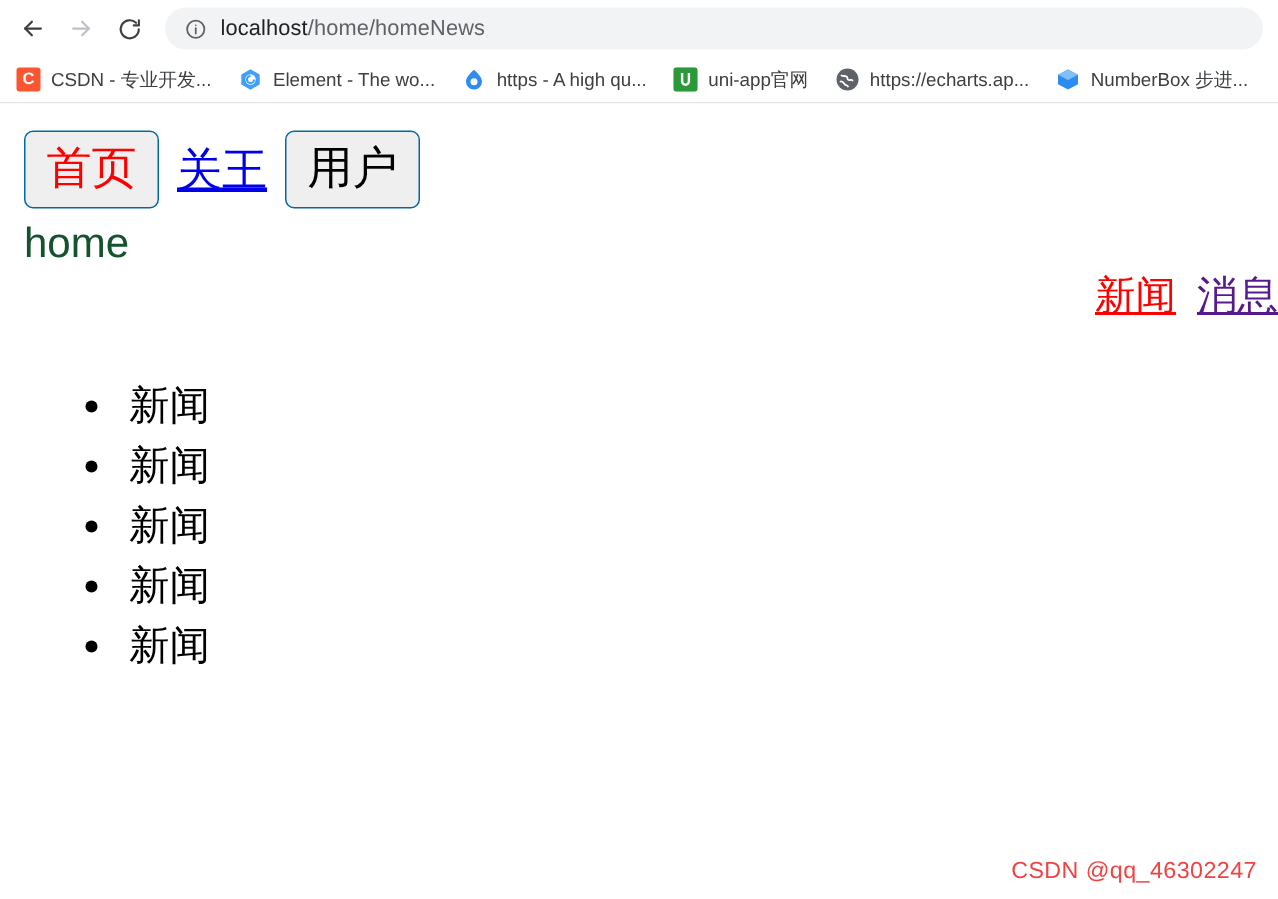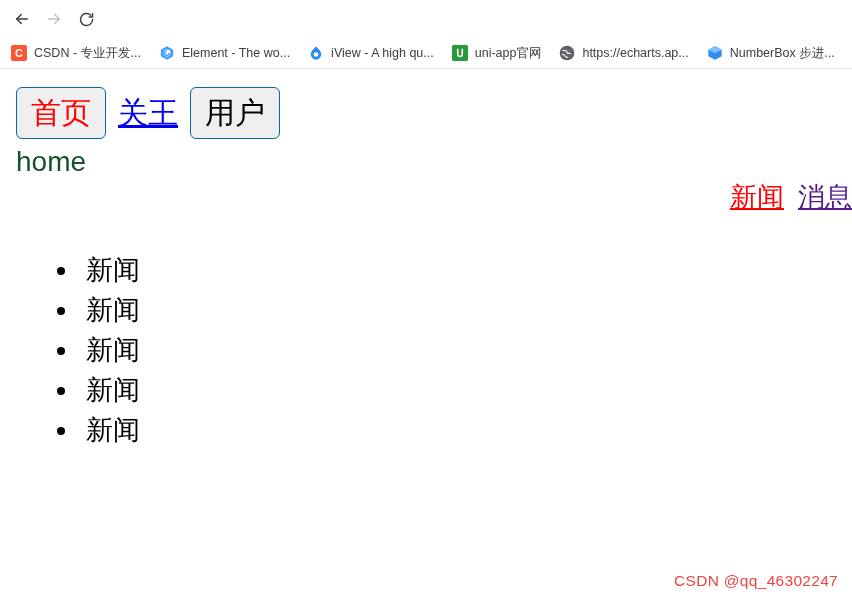--- a/index.html
+++ b/index.html
@@ -226,20 +226,30 @@
 
     <div class="nav-btn">
       <span>
         <svg width="17" height="17" viewBox="0 0 24 24" fill="none" stroke="#3c4043" stroke-width="2" stroke-linecap="round" stroke-linejoin="round">
           <path d="M20.5 12a8.5 8.5 0 1 1-2.6-6.1"></path>
           <polyline points="20.6,3.6 20.6,8.4 15.8,8.4"></polyline>
         </svg>
       </span>
     </div>
 
+    <div class="omnibox">
+      <span class="info-icon">
+        <svg width="15" height="15" viewBox="0 0 24 24" fill="none" stroke="#5f6368" stroke-width="1.9" stroke-linecap="round">
+          <circle cx="12" cy="12" r="9.2"></circle>
+          <line x1="12" y1="10.8" x2="12" y2="16.6"></line>
+          <circle cx="12" cy="7.7" r="0.9" fill="#5f6368" stroke="none"></circle>
+        </svg>
+      </span>
+      <span class="url-text"><span class="url-host">localhost</span><span class="url-path">/home/homeNews</span></span>
+    </div>
   </div>
 
   <div class="bookmarks-bar">
 
     <div class="bookmark">
       <span class="bm-icon ico-csdn">C</span>
       <span class="bm-label">CSDN - 专业开发...</span>
     </div>
 
     <div class="bookmark">
@@ -253,21 +263,21 @@
       <span class="bm-label">Element - The wo...</span>
     </div>
 
     <div class="bookmark">
       <span class="bm-icon">
         <svg width="16" height="16" viewBox="0 0 24 24">
           <path d="M12 2.2C7.4 6.4 4 10.4 4 14a8 8 0 0 0 16 0c0-3.6-3.4-7.6-8-11.8z" fill="#2d8cf0"></path>
           <circle cx="12" cy="14.2" r="3.5" fill="#ffffff"></circle>
         </svg>
       </span>
-      <span class="bm-label">iView - A high qu...</span>
+      <span class="bm-label">https - A high qu...</span>
     </div>
 
     <div class="bookmark">
       <span class="bm-icon ico-uniapp">
         <svg width="16" height="16" viewBox="0 0 24 24">
           <rect x="0" y="0" width="24" height="24" rx="2" fill="#2b9939"></rect>
           <path d="M7.4 5.6v8.2a4.6 4.6 0 0 0 9.2 0V5.6h-2.4v8.2a2.2 2.2 0 0 1-4.4 0V5.6z" fill="#ffffff"></path>
         </svg>
       </span>
       <span class="bm-label">uni-app官网</span>

